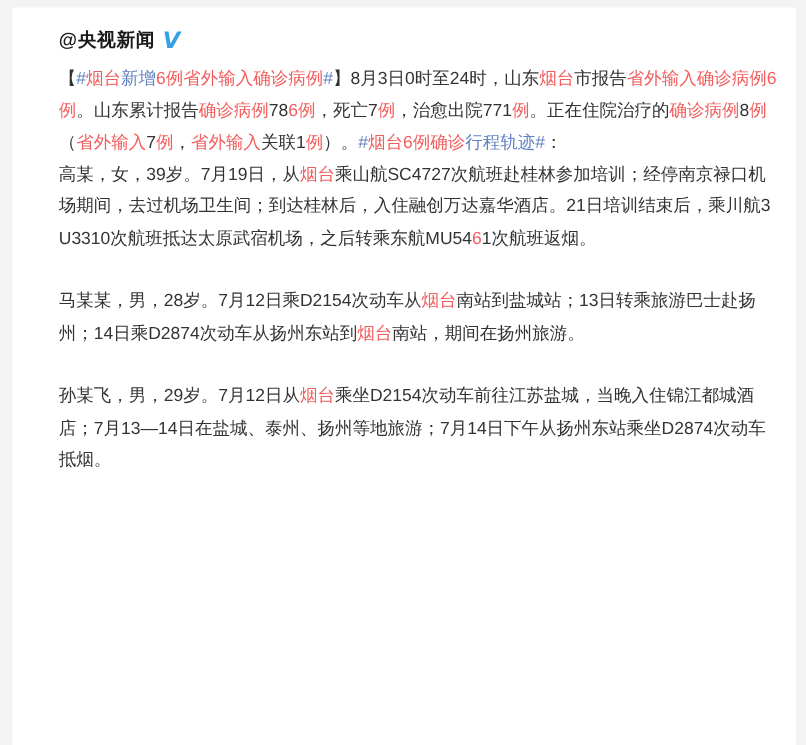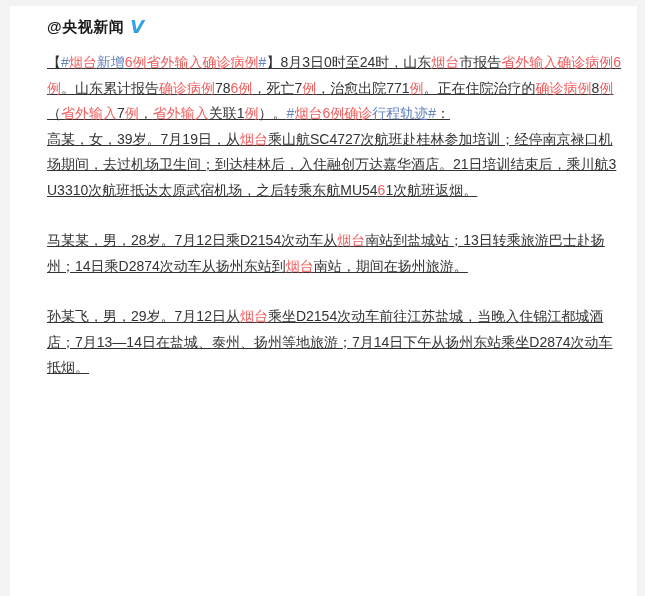--- a/index.html
+++ b/index.html
@@ -13,34 +13,34 @@
     width:645px;height:596px;overflow:hidden;
     background:var(--page_bg);
     font-family:"Liberation Sans","DejaVu Sans",sans-serif;
   }
   .card{
     position:absolute;left:10px;top:6px;width:627px;height:590px;
     background:var(--card_bg);
     padding:12px 14px 0 37px;
     overflow:hidden;
   }
-  .header{height:24px;margin-bottom:8px;display:flex;align-items:flex-start;}
+  .header{height:24px;margin-bottom:8px;display:flex;align-items:flex-end;}
   .username{
     font-size:15px;font-weight:bold;color:#1a1a1a;letter-spacing:0.5px;
   }
   .vbadge{
     margin-left:6px;color:var(--verified_blue);
     font-weight:900;font-style:italic;font-size:18px;line-height:1;
     font-family:"DejaVu Sans",sans-serif;
   }
   .body{
     font-size:14px;line-height:25.5px;color:var(--body_text);
     word-break:break-all;
   }
-  .para{margin:25px 0 0 0;text-decoration:underline;}
+  .para{margin:25px 0 0 0;}
   .para:first-child,.para.attach{margin-top:0;}
   .seg-text{color:var(--body_text);}
   .seg-red{color:var(--accent_red);}
   .seg-blue{color:var(--hashtag_blue);}
 </style>
 </head>
 <body>
 
 <div class="card" data-name="post-card">
   <div class="header" data-name="post-header">

